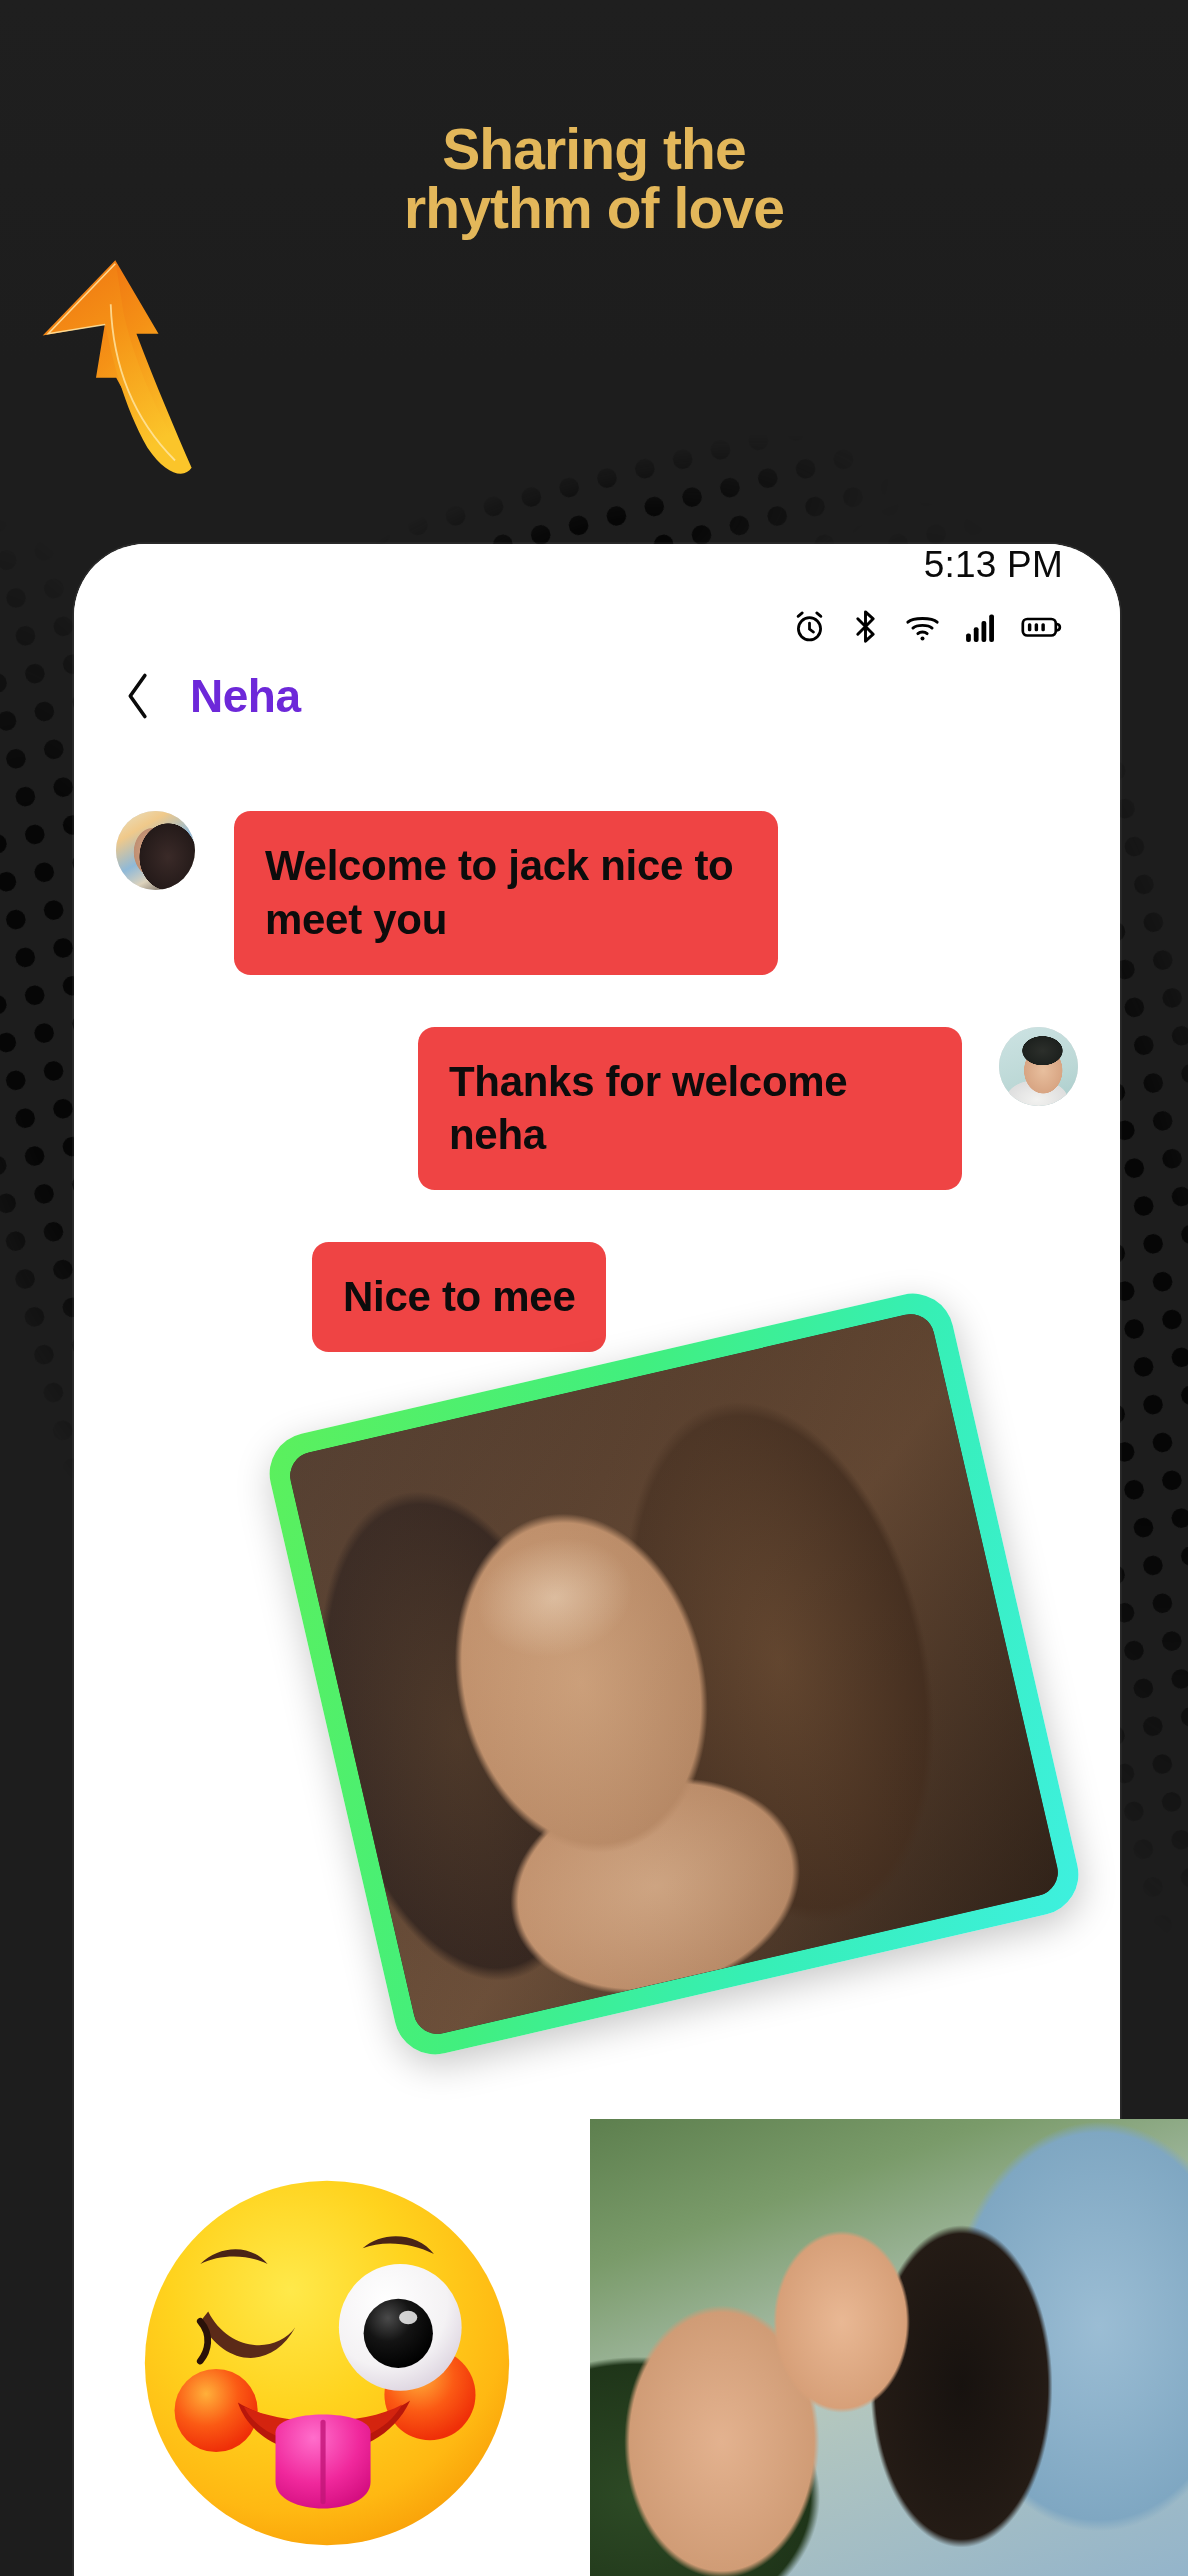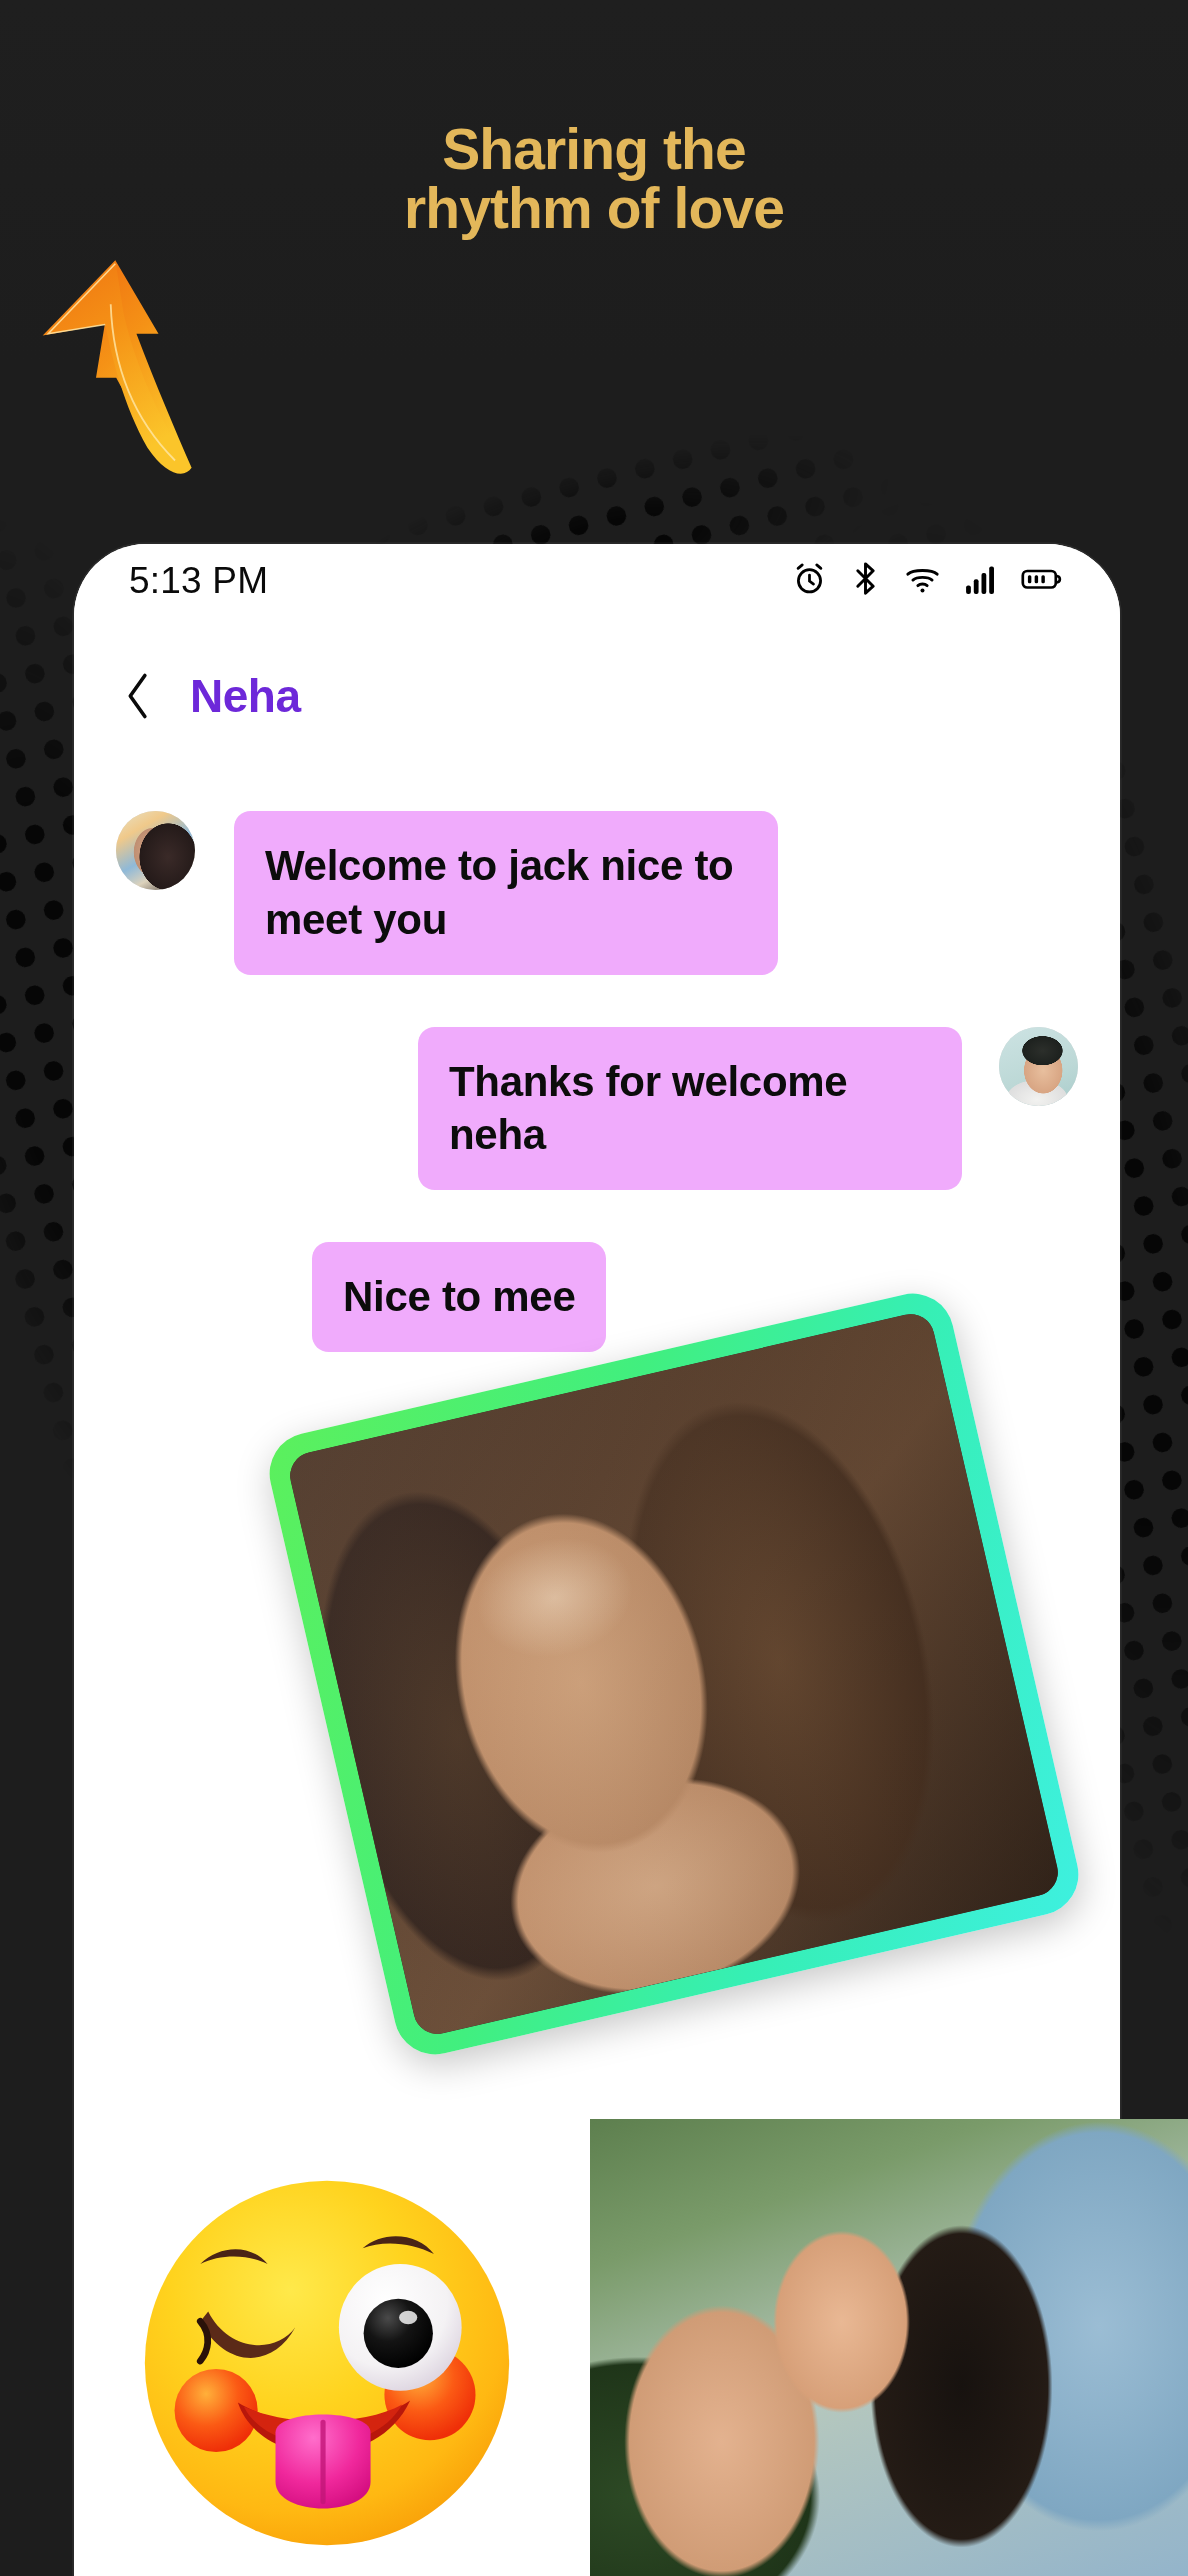--- a/index.html
+++ b/index.html
@@ -78,22 +78,23 @@
   }
   #phone-screen{
     position:absolute; inset:0;
     background:#fff;
     overflow:hidden;
   }
 
   
   #status-bar{
     position:absolute; left:0; top:0; width:100%; height:101px;
-    display:flex; align-items:flex-start; justify-content:space-between;
-    padding:16px 57px 0 55px;
+    display:flex; align-items:flex-end; justify-content:space-between;
+    padding:0 57px 0 55px;
+    flex-direction:column;
   }
   #status-time{
     font-size:37px; font-weight:500; color:#0a0a0a;
     letter-spacing:0.2px;
   }
   #status-icons{ display:flex; align-items:center; gap:22px; }
   #status-icons svg{ display:block; }
 
   
   #chat-header{
@@ -115,21 +116,21 @@
   }
   .msg-row{ display:flex; align-items:flex-start; margin-bottom:52px; }
   .msg-row.left{ justify-content:flex-start; }
   .msg-row.right{ justify-content:flex-end; }
   .avatar{
     width:79px; height:79px; border-radius:50%;
     flex:0 0 79px; overflow:hidden;
     background:#d9d9d9; position:relative;
   }
   .bubble{
-    background:#f0abfc;
+    background:#ef4444;
     border-radius:16.6px;
     padding:28px 31px;
     font-size:42px; font-weight:bold; line-height:1.28;
     color:#0c0c0c;
     max-width:544px;
     letter-spacing:-0.3px;
   }
   .msg-row.left .bubble{ margin-left:39px; }
   .msg-row.right .bubble{ margin-right:37px; }
   .msg-row.third{ padding-left:157px; margin-bottom:0;align-items:flex-end; }

